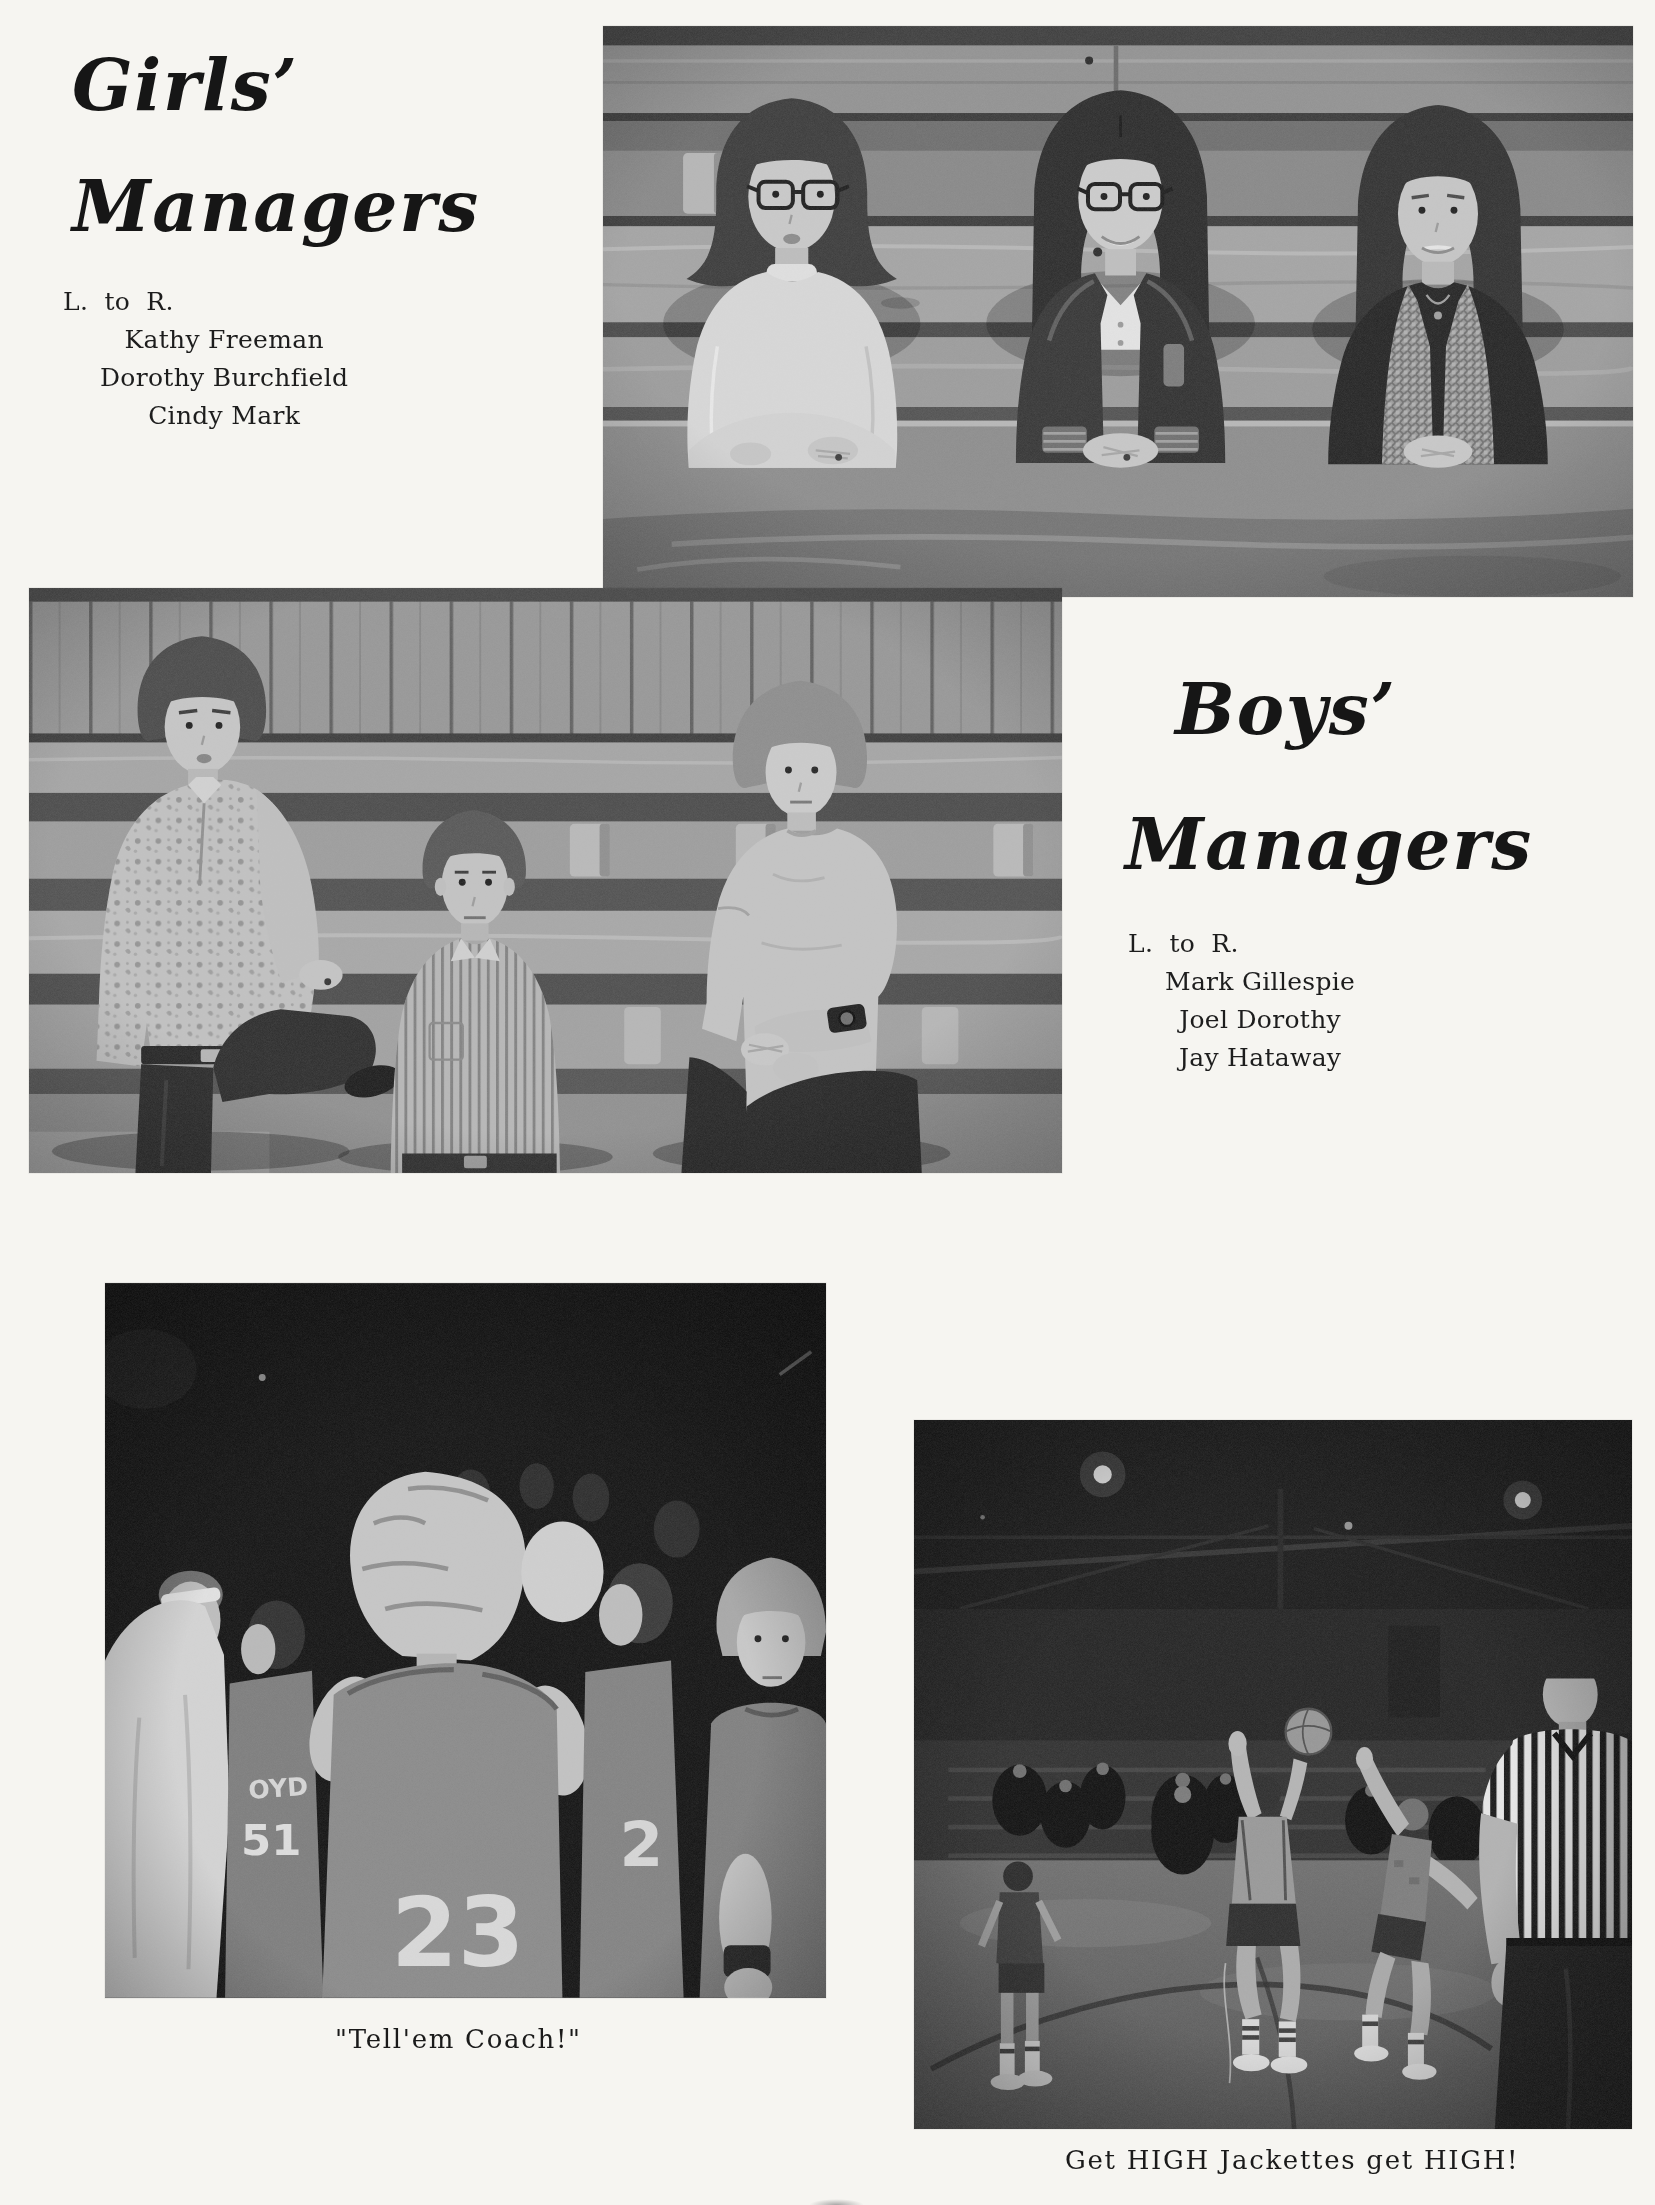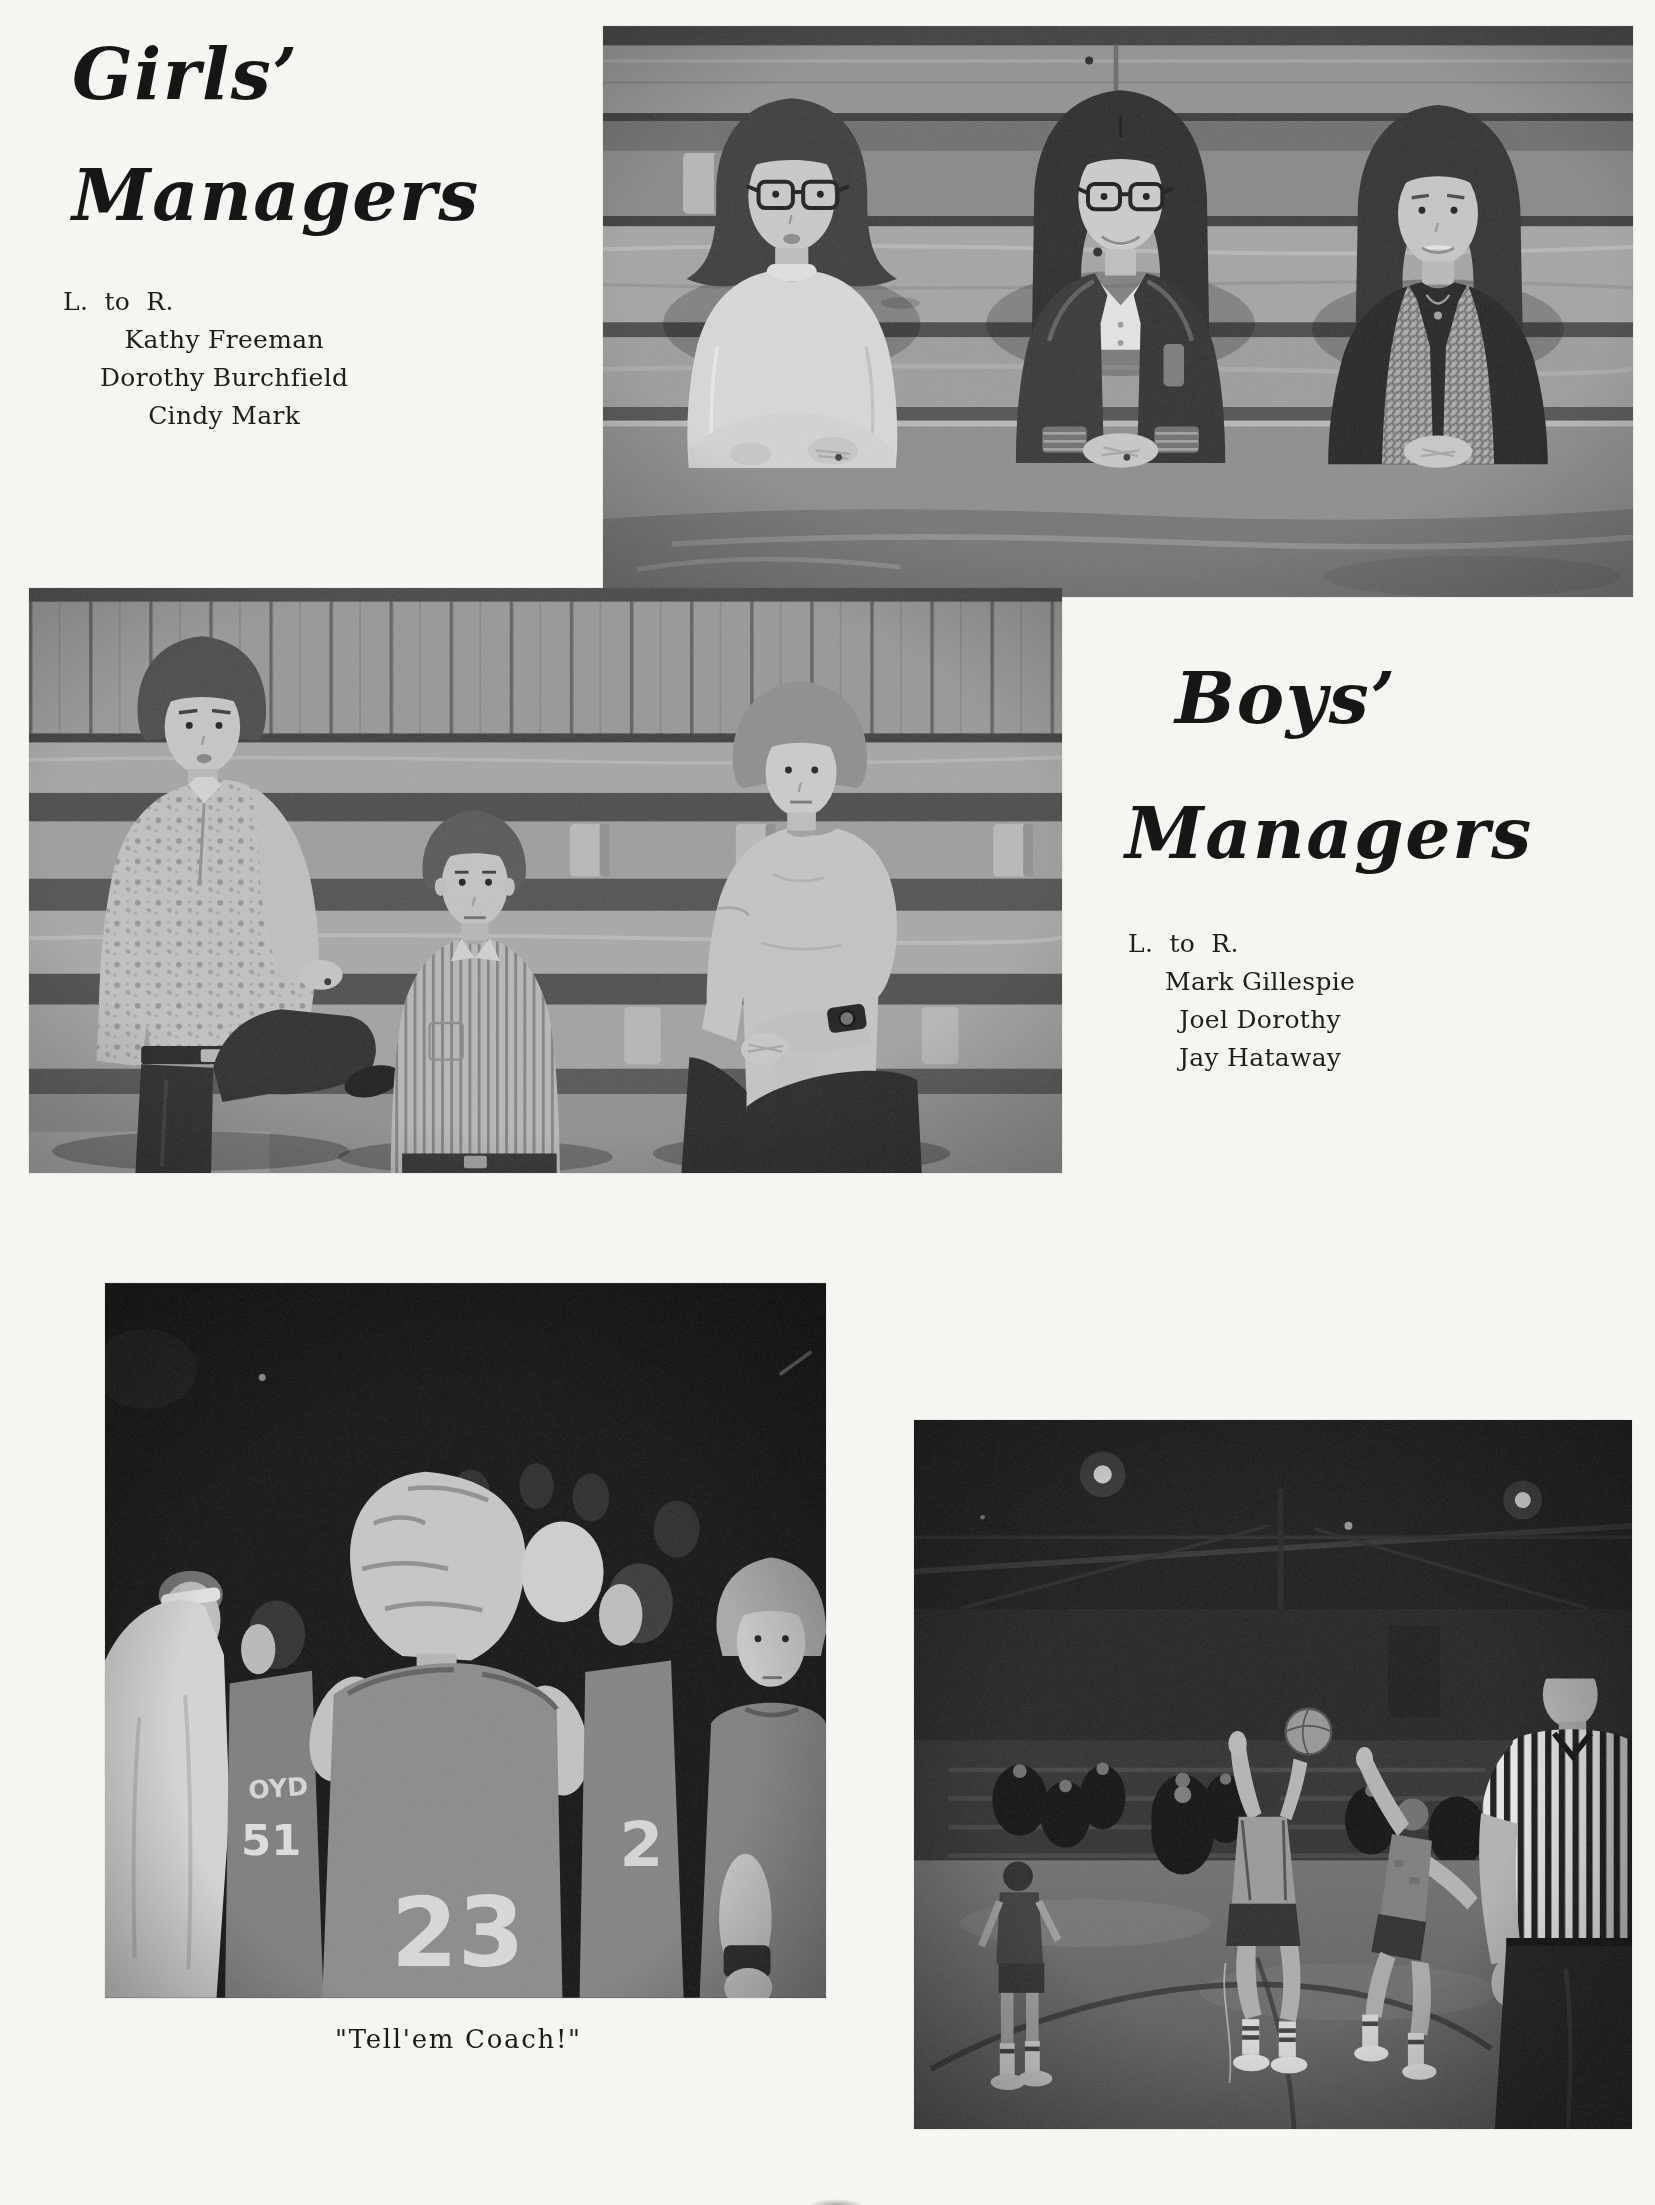--- a/index.html
+++ b/index.html
@@ -1,21 +1,21 @@
 <!DOCTYPE html>
 <html style="font-size:9.2px"><head>
 <meta charset="utf-8">
 <style>
   html,body{margin:0;padding:0;}
   body{width:1656px;height:2205px;background:#f6f5f1;position:relative;overflow:hidden;
        font-family:"DejaVu Serif", serif;}
   .page{position:absolute;inset:0;}
   .photo{position:absolute;display:block;box-shadow:0 0 0 0.6px rgba(0,0,0,.08);}
   .heading{position:absolute;font:italic 700 71px/1.1 "DejaVu Serif", serif;color:#161616;
-           letter-spacing:1.7px;white-space:nowrap;}
+           letter-spacing:1.7px;white-space:nowrap;margin-top:11px;}
   .roster{position:absolute;font:400 25px/38px "DejaVu Serif", serif;color:#1d1d1d;
           letter-spacing:0.3px;white-space:nowrap;}
   .roster .intro{word-spacing:8px;margin-top:15px;}
   .roster .name{margin-left:37px;text-align:center;}
   .roster.boys .name{}
   .caption{position:absolute;font:400 26px/1.25 "DejaVu Serif", serif;color:#1a1a1a;
            letter-spacing:1.7px;white-space:nowrap;}
   .pagenum-smudge{position:absolute;left:809px;top:2199px;width:55px;height:6.3px;
      background:radial-gradient(ellipse at 50% 100%, #8d8d8d 0%, rgba(141,141,141,0) 70%);
      opacity:.75;}
@@ -552,17 +552,18 @@
       <ellipse cx="1040" cy="984" rx="30" ry="42" fill="#b2b2b2"></ellipse>
       <rect x="1036" y="906" width="220" height="26" fill="#0e0e0e"></rect>
       <path d="M1036,920 L1016,1240 L1256,1240 L1256,920 Z" fill="#1c1c1c"></path>
       <path d="M1140,960 C1150,1040 1150,1140 1144,1240" stroke="#2e2e2e" stroke-width="8" fill="none"></path>
     </g>
     <rect width="1256" height="1240" fill="url(#vg4)"></rect>
     <rect width="1256" height="1240" filter="url(#g4)" opacity=".55"></rect>
   </svg>
 
   <div class="caption" style="left:335px;top:2023px;">"Tell'em Coach!"</div>
+  <div class="caption" style="left:1065px;top:2144px;">Get HIGH Jackettes get HIGH!</div>
 
   <div class="pagenum-smudge"></div>
 
 </div>
 
 
 </body></html>

